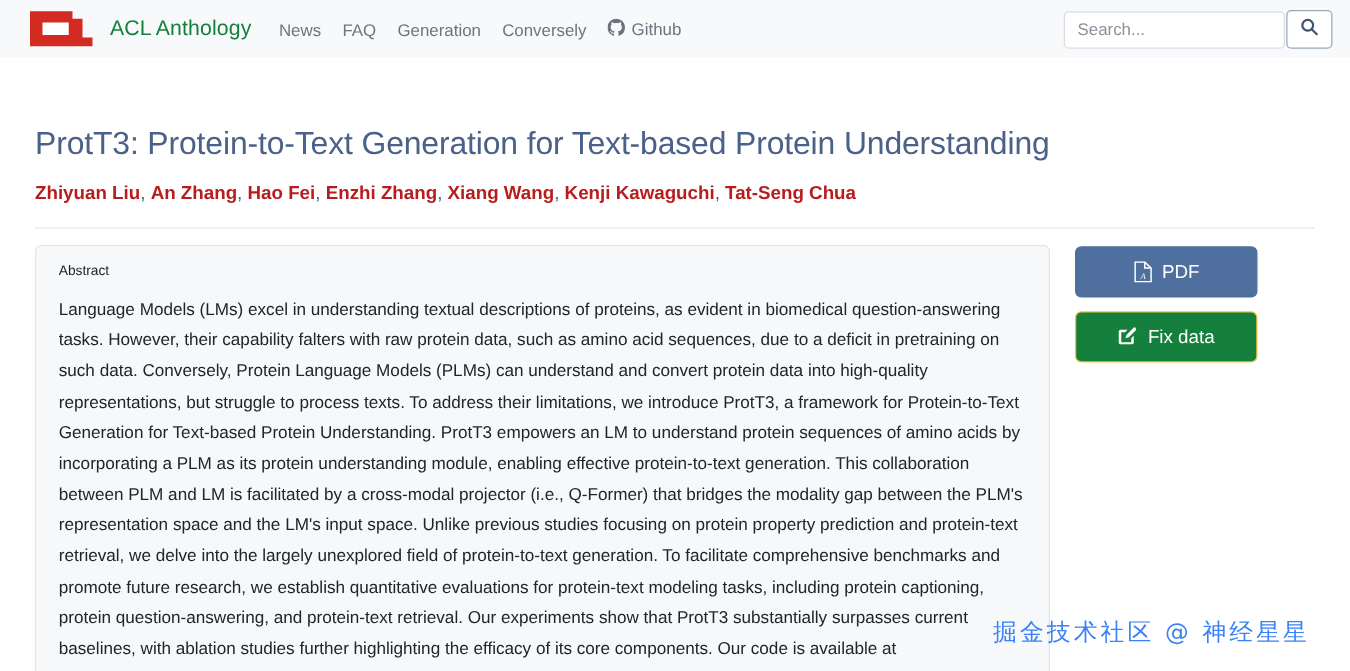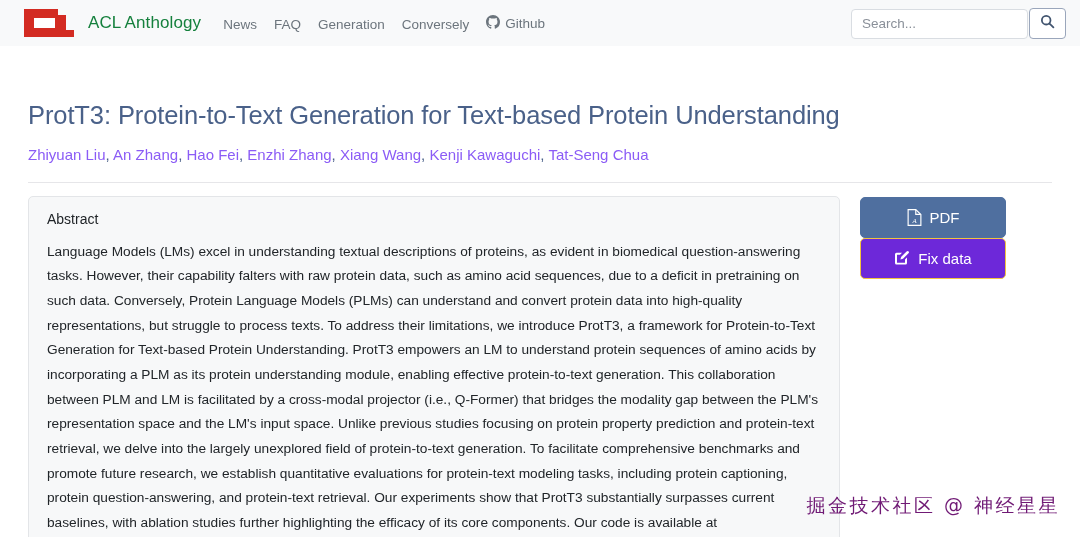--- a/index.html
+++ b/index.html
@@ -106,22 +106,23 @@
     line-height: 1.22;
     letter-spacing: -0.1px;
   }
   .authors {
     margin: 14px 0 0 0;
     font-size: 15px;
     line-height: 1.3;
     color: #4a6189;
   }
   .author-link {
-    color: #8b5cf6;
+    color: #b91c1c;
     text-decoration: none;
+    font-weight: bold;
   }
   .author-sep { color: #4a6189; }
 
   .divider {
     margin: 17px 0 0 0;
     border: 0;
     border-top: 1px solid #e6e6e9;
     height: 0;
   }
 
@@ -135,39 +136,40 @@
   .abstract-card {
     flex: 1 1 auto;
     background: #f7f8f9;
     border: 1px solid #e3e5e8;
     border-radius: 5px;
     padding: 14px 18px 16px 18px;
     box-sizing: border-box;
     max-width: 812px;
   }
   .abstract-heading {
-    font-size: 14px;
+    font-size: 11px;
     color: #212529;
     margin: 0 0 13px 0;
     font-weight: 400;
   }
   .abstract-text {
     font-size: 13.7px;
     line-height: 1.80;
     color: #212529;
     margin: 0;
     text-align: left;
   }
 
   
   .btn-col {
     width: 146px;
     flex: 0 0 146px;
     display: flex;
     flex-direction: column;
+    gap: 11px;
     padding-top: 1px;
     justify-content: center;
   }
   .btn {
     height: 41px;
     border-radius: 5px;
     display: flex;
     align-items: center;
     justify-content: center;
     gap: 8px;
@@ -181,37 +183,37 @@
     background: #4f6f9f;
     color: #ffffff;
     border-color: #4f6f9f;
   }
   .btn-grey {
     background: #e4e6e8;
     color: #212529;
     border-color: #e0e2e4;
   }
   .btn-fix {
-    background: #6d28d9;
+    background: #15803d;
     color: #ffffff;
     border-color: #f2c33f;
   }
   .btn-icon {
     display: flex;
     align-items: center;
     justify-content: center;
   }
 
   
   .watermark {
     position: absolute;
-    right: 20px;
+    right: 32px;
     bottom: 18px;
     font-size: 19px;
-    color: #701a75;
+    color: #3b82f6;
     letter-spacing: 2.5px;
     white-space: nowrap;
     font-family: "DejaVu Sans", sans-serif;
     pointer-events: none;
   }
 </style>
 </head>
 <body>
 
 <div class="navbar">

